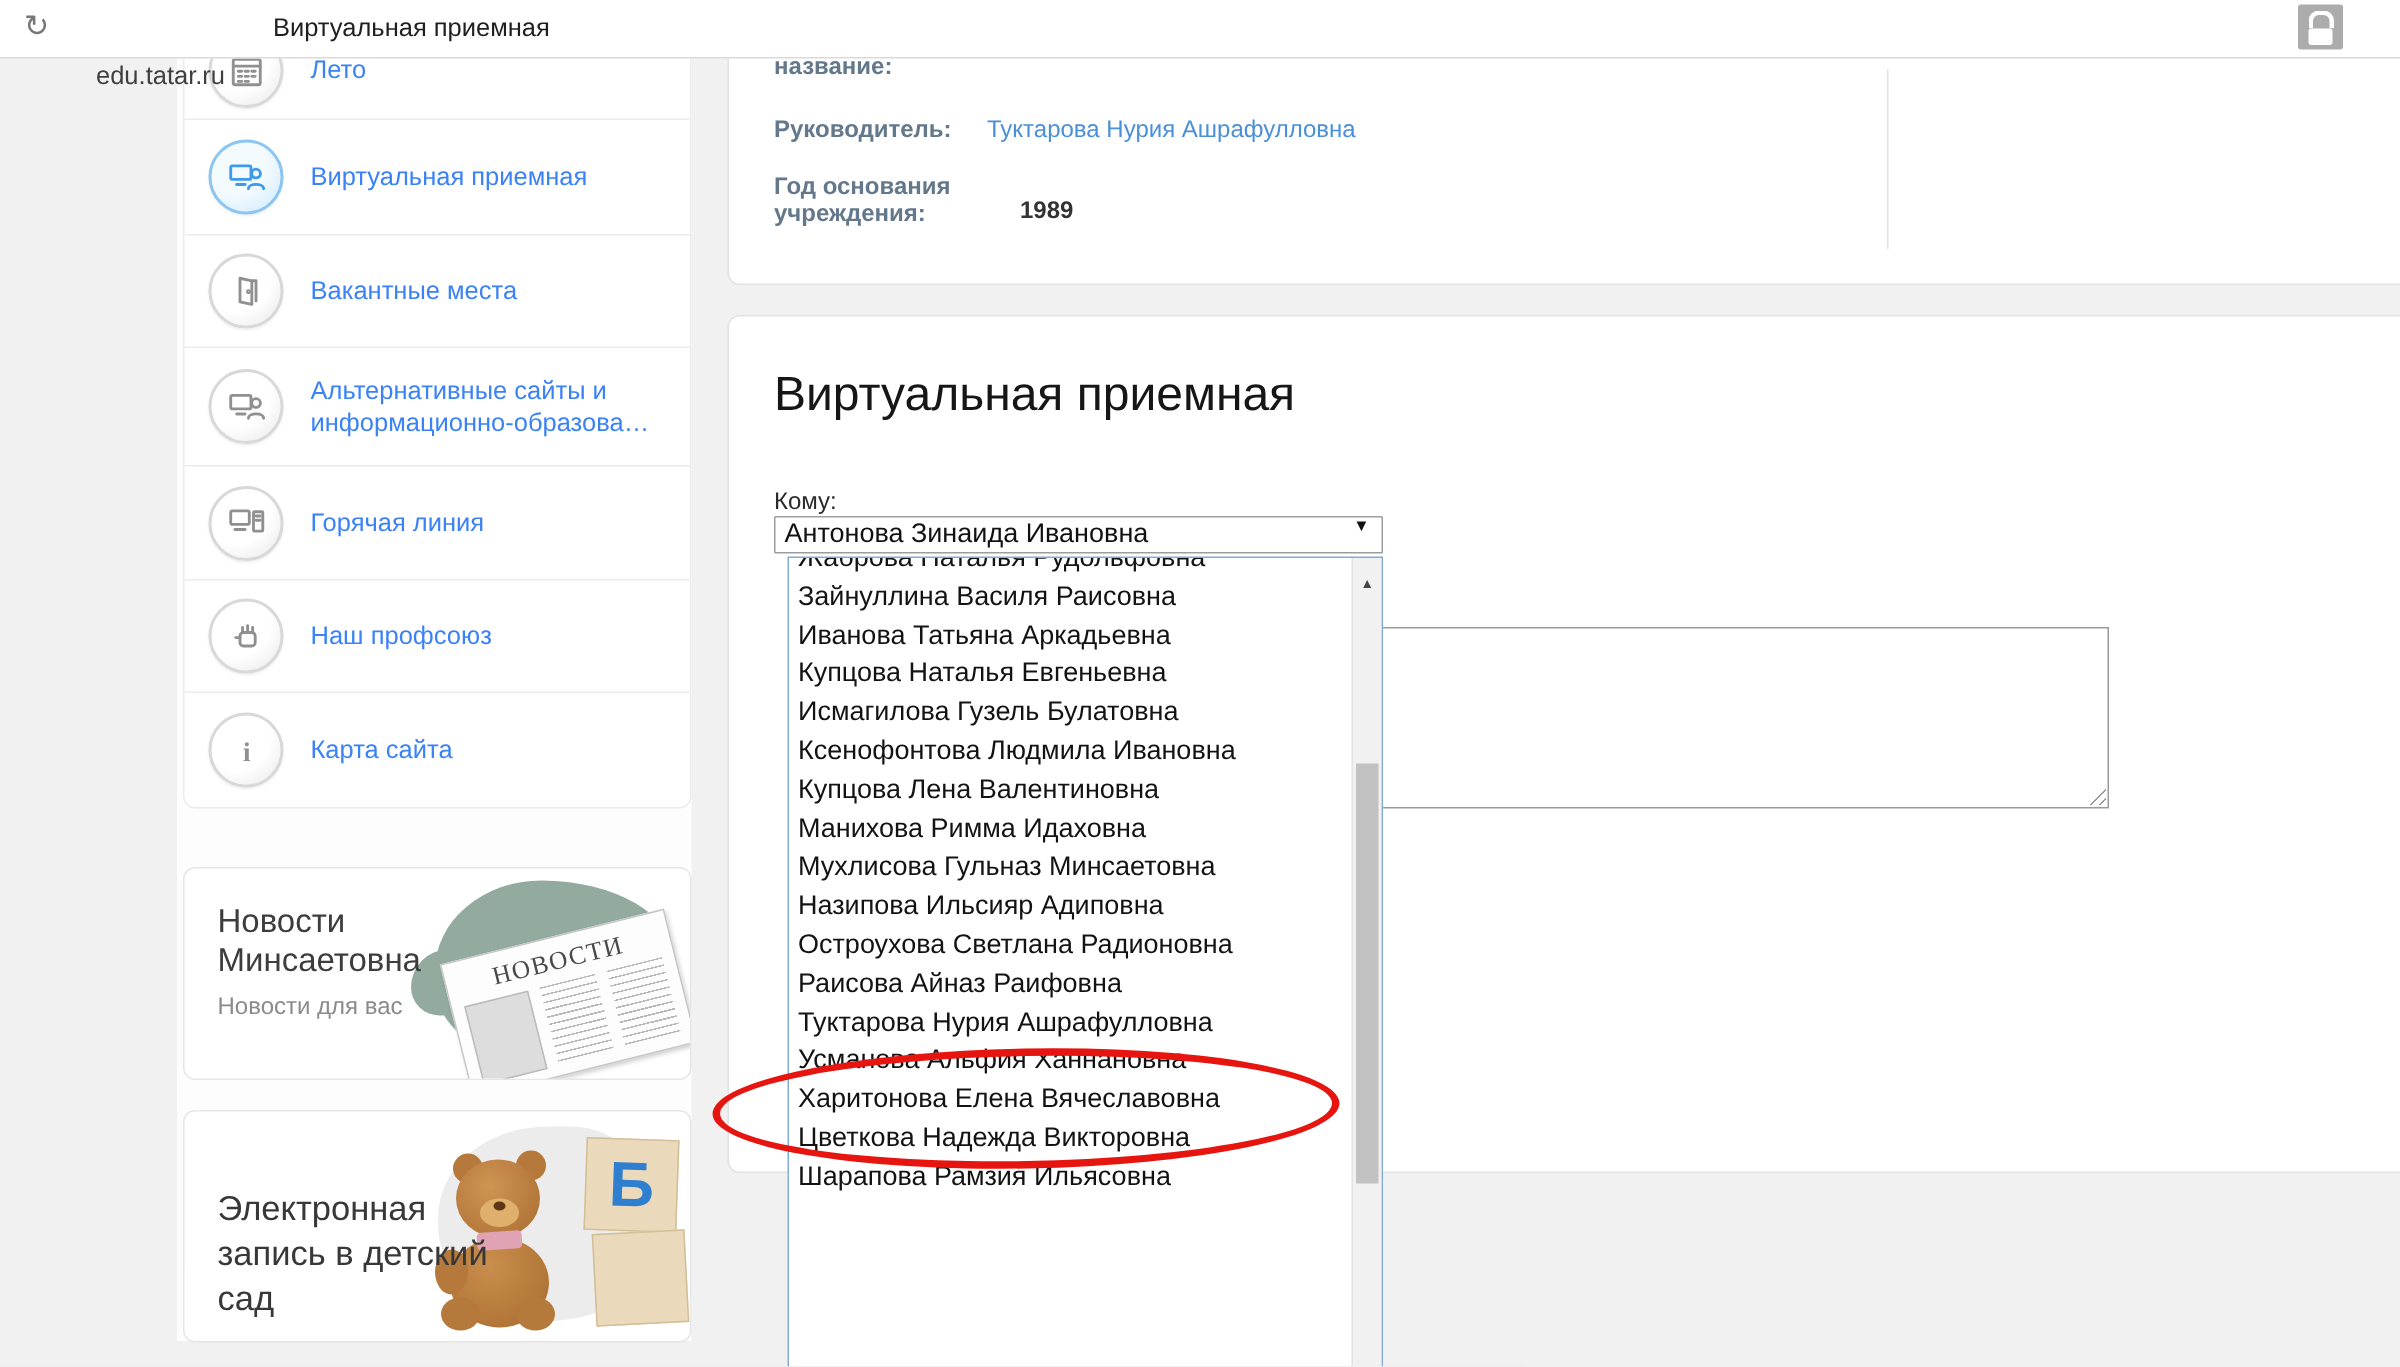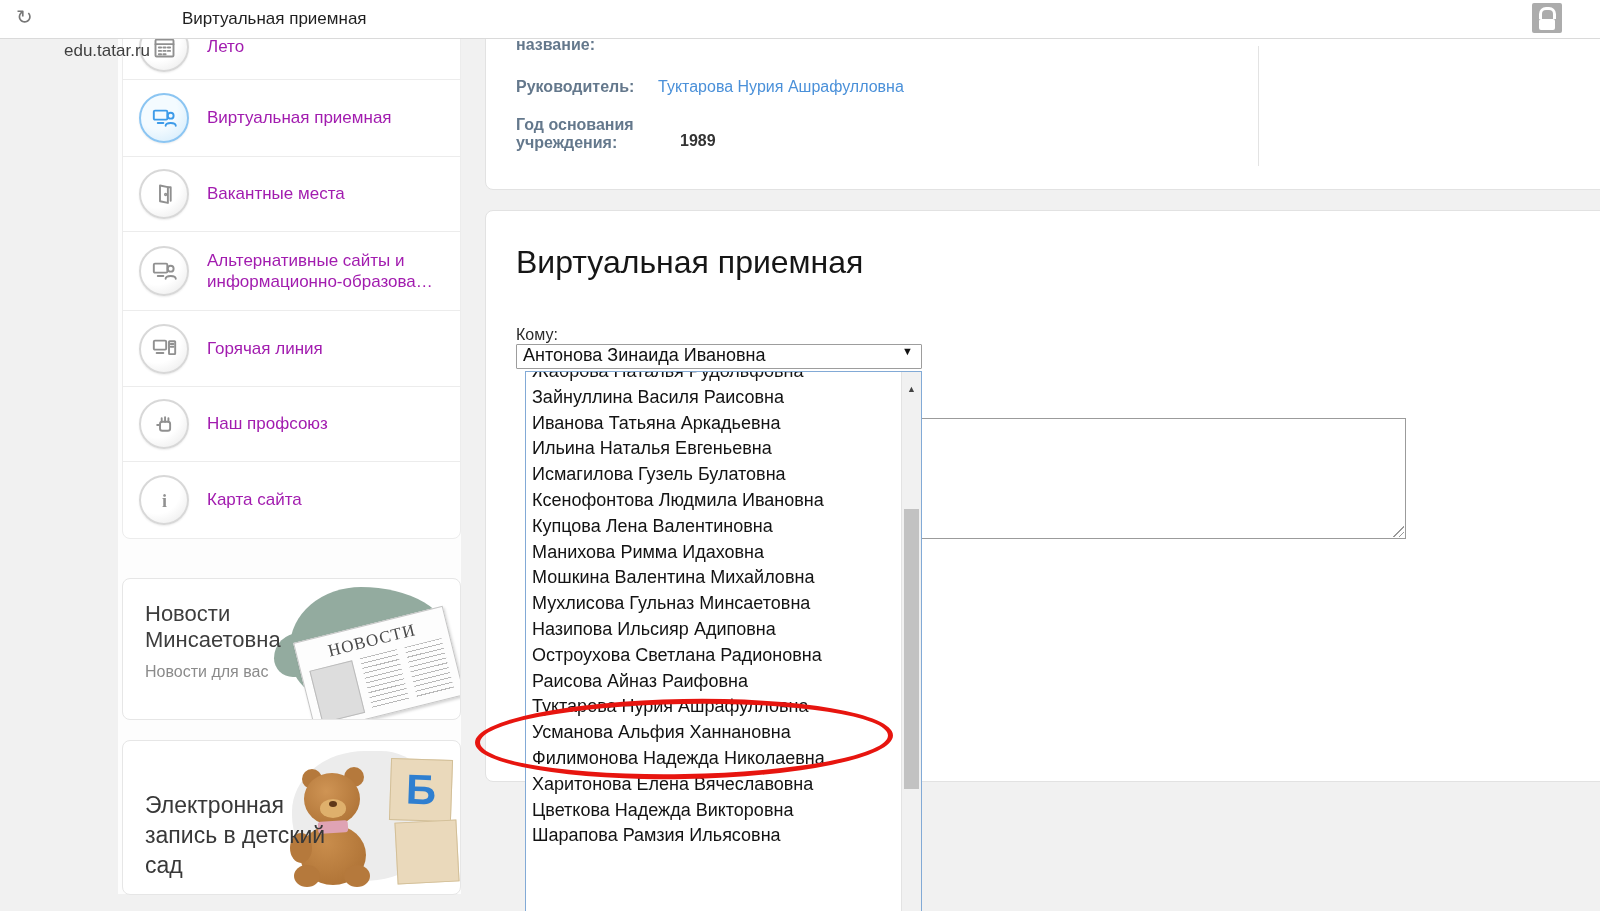--- a/index.html
+++ b/index.html
@@ -24,21 +24,21 @@
   .menu-card{position:absolute;left:122px;top:14px;width:337px;background:#fff;
              border:1px solid #ececec;border-radius:8px;z-index:2;}
   .menu-item{display:flex;align-items:center;gap:18px;padding:0 10px 0 16px;
              border-bottom:1px solid #ececec;cursor:pointer;}
   .menu-item:last-child{border-bottom:none;}
   .icon-circle{width:46px;height:46px;border-radius:50%;border:2px solid #d8d8d8;flex-shrink:0;
                background:radial-gradient(circle at 35% 30%,#fff 52%,#e7e7e7);
                display:flex;align-items:center;justify-content:center;box-shadow:0 1px 2px rgba(0,0,0,.08);}
   .menu-item.active .icon-circle{border-color:#8bc5f2;
                background:radial-gradient(circle at 35% 30%,#f4fbff 45%,#cfe9fb);}
-  .menu-label{font-size:17px;color:#a21caf;line-height:1.25;}
+  .menu-label{font-size:17px;color:#3b82f6;line-height:1.25;}
   svg.mi{width:27px;height:27px;stroke:#909090;fill:none;stroke-width:1.7;
          stroke-linecap:round;stroke-linejoin:round;}
   .menu-item.active svg.mi{stroke:#3d9be9;}
   svg.mi text{stroke:none;fill:#909090;}
 
   
   .news-card{position:absolute;left:122px;top:578px;width:337px;height:140px;background:#fff;
              border:1px solid #e6e6e6;border-radius:8px;overflow:hidden;z-index:2;cursor:pointer;}
   .news-title{position:absolute;left:22px;top:22px;width:150px;font-size:22px;color:#3d3d3d;line-height:1.2;}
   .news-sub{position:absolute;left:22px;top:84px;font-size:16px;color:#8b8b8b;}
@@ -263,46 +263,44 @@
 
   <div class="dropdown">
     <div class="options">
 
         <div class="opt">Жаброва Наталья Рудольфовна</div>
 
         <div class="opt">Зайнуллина Василя Раисовна</div>
 
         <div class="opt">Иванова Татьяна Аркадьевна</div>
 
-        <div class="opt">Ильина Наталья Евгеньевна</div>
+        <div class="opt">Купцова Наталья Евгеньевна</div>
 
 
         <div class="opt">Исмагилова Гузель Булатовна</div>
 
         <div class="opt">Ксенофонтова Людмила Ивановна</div>
 
         <div class="opt">Купцова Лена Валентиновна</div>
 
         <div class="opt">Манихова Римма Идаховна</div>
 
-        <div class="opt">Мошкина Валентина Михайловна</div>
 
         <div class="opt">Мухлисова Гульназ Минсаетовна</div>
 
         <div class="opt">Назипова Ильсияр Адиповна</div>
 
         <div class="opt">Остроухова Светлана Радионовна</div>
 
         <div class="opt">Раисова Айназ Раифовна</div>
 
         <div class="opt">Туктарова Нурия Ашрафулловна</div>
 
         <div class="opt">Усманова Альфия Ханнановна</div>
 
-        <div class="opt">Филимонова Надежда Николаевна</div>
 
 
         <div class="opt">Харитонова Елена Вячеславовна</div>
 
         <div class="opt">Цветкова Надежда Викторовна</div>
 
         <div class="opt">Шарапова Рамзия Ильясовна</div>
       </div>
     <div class="sb">
       <div class="sb-up">▲</div>

